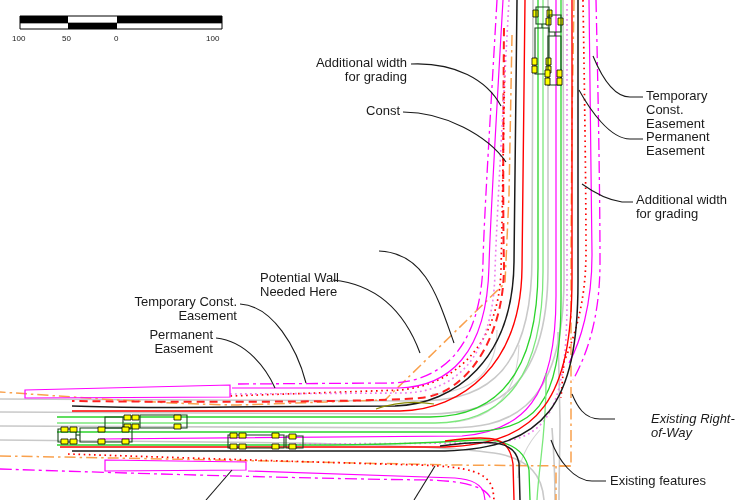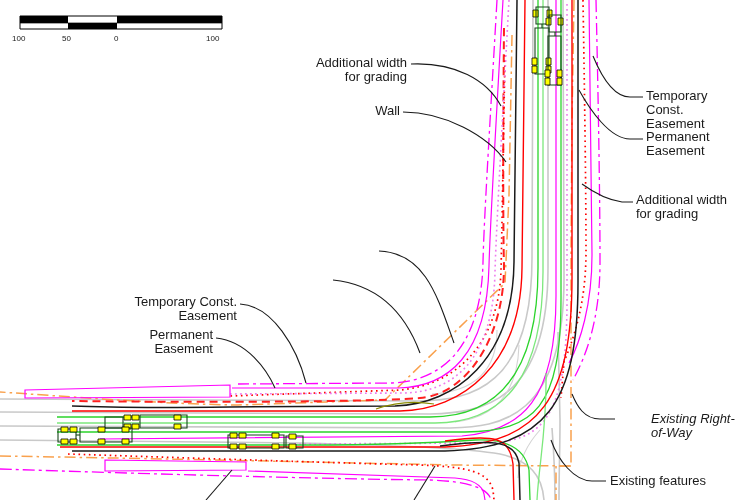--- a/index.html
+++ b/index.html
@@ -190,27 +190,29 @@
     <line x1="20" y1="23" x2="222" y2="23" stroke="#000" stroke-width="0.7"></line>
     <text class="sb-text" x="12" y="41">100</text>
     <text class="sb-text" x="62" y="41">50</text>
     <text class="sb-text" x="114" y="41">0</text>
     <text class="sb-text" x="206" y="41">100</text>
   </g>
 </svg>
 
 <div class="label r" style="right:331px;top:56px;">Additional width
 for grading</div>
-<div class="label r" style="right:338px;top:104px;">Wall</div>
+<div class="label r" style="right:338px;top:104px;">Const</div>
 <div class="label" style="left:646px;top:89px;">Temporary Const.
 Easement</div>
 <div class="label" style="left:646px;top:130px;">Permanent
 Easement</div>
 <div class="label" style="left:636px;top:193px;">Additional width
 for grading</div>
+<div class="label" style="left:260px;top:271px;">Potential Wall
+Needed Here</div>
 <div class="label r" style="right:501px;top:295px;">Temporary Const.
 Easement</div>
 <div class="label r" style="right:525px;top:328px;">Permanent
 Easement</div>
 <div class="label" style="left:651px;top:412px;font-style:italic;">Existing Right-of-Way</div>
 <div class="label" style="left:610px;top:474px;">Existing features</div>
 
 </div>
 
 </body></html>

